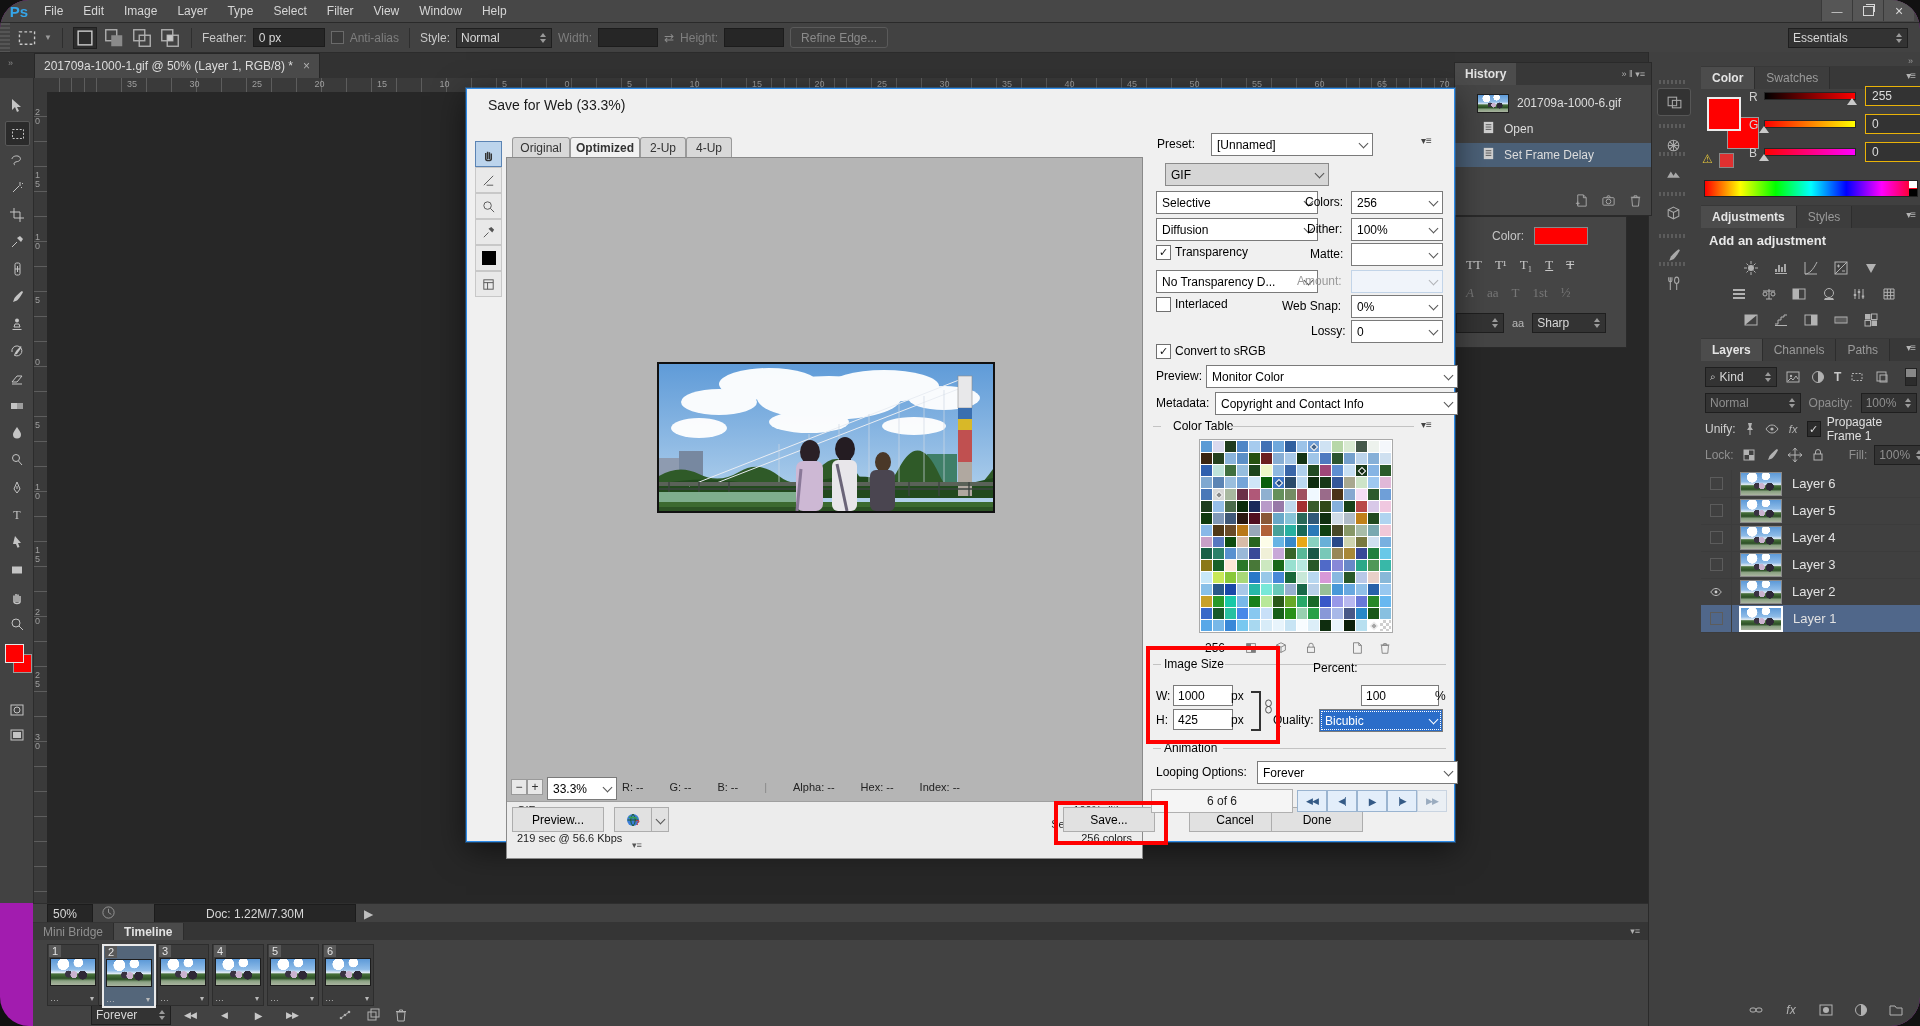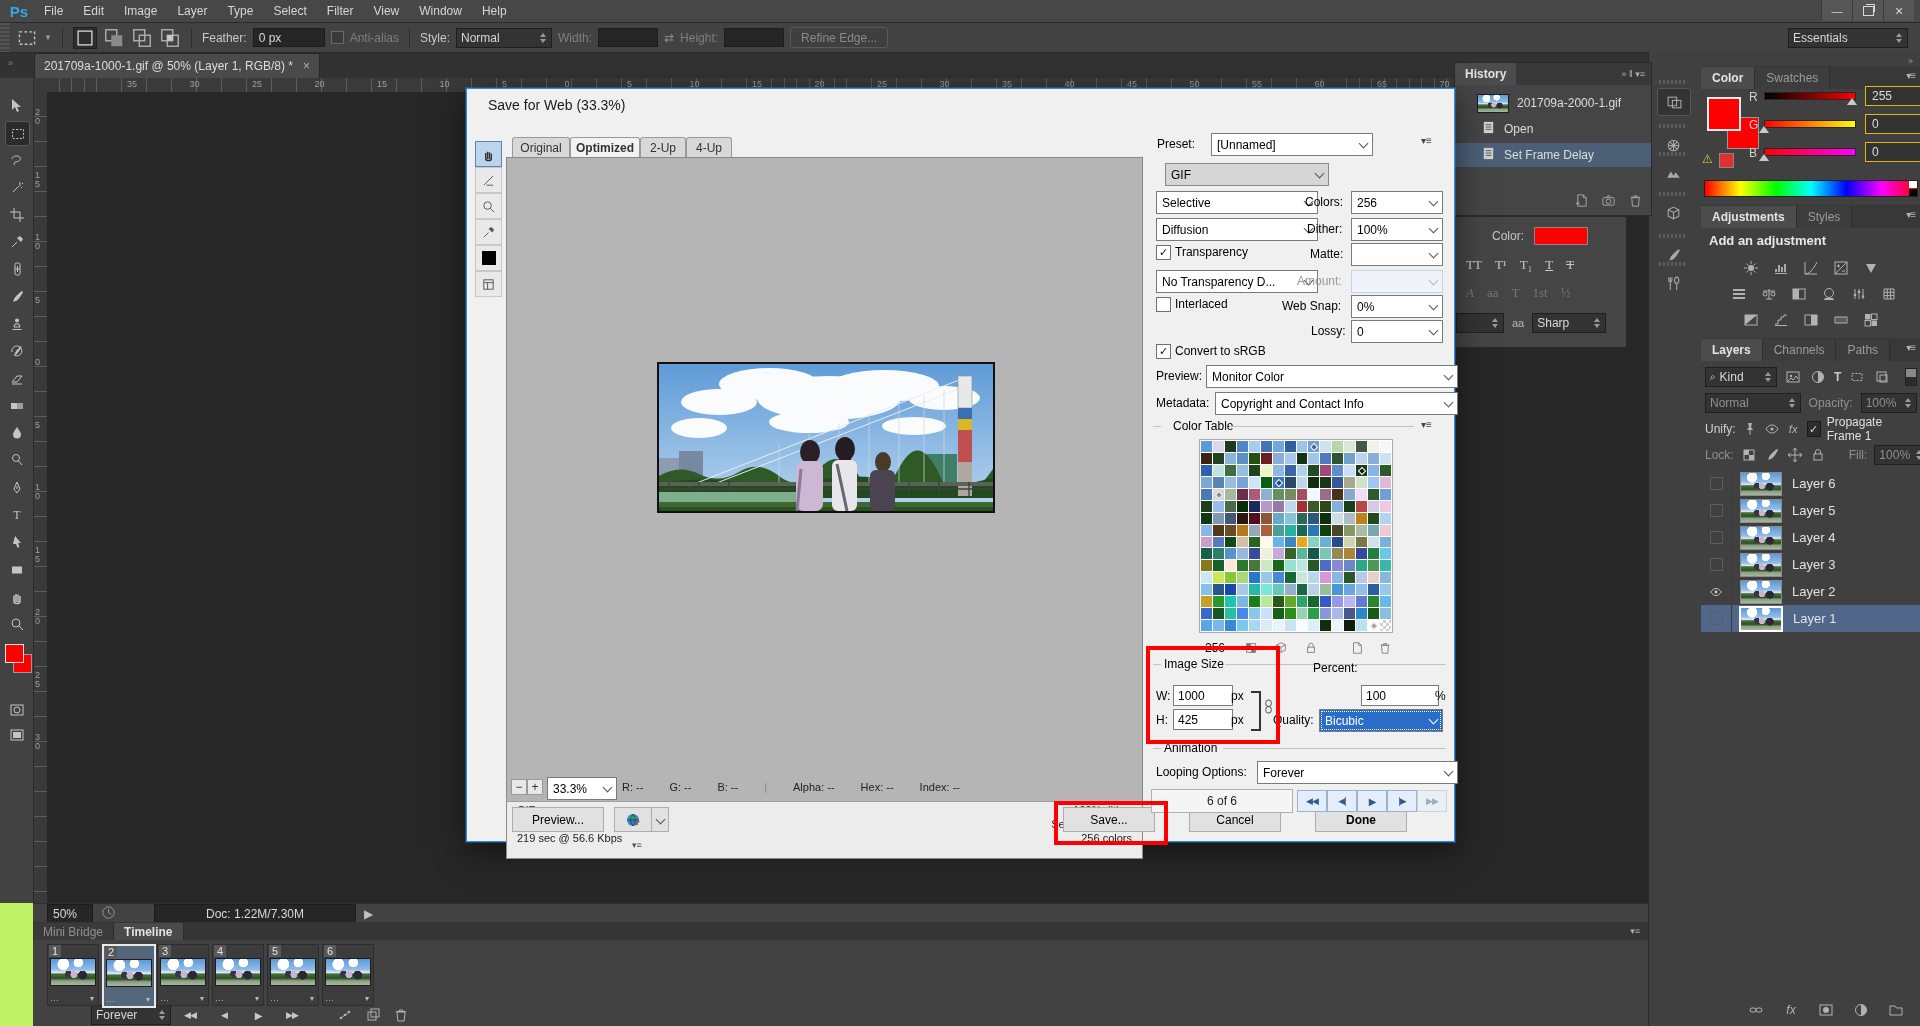--- a/index.html
+++ b/index.html
@@ -1,18 +1,18 @@
 <!DOCTYPE html>
 <html><head>
 <meta charset="utf-8">
 <style>
   html,body{margin:0;padding:0;background:#111;}
   #app{position:relative;width:1920px;height:1026px;overflow:hidden;
        font-family:"Liberation Sans",sans-serif;font-size:12px;color:#cfcfcf;
-       background:#bef264;-webkit-font-smoothing:antialiased;}
+       background:#a21caf;border-radius:29px;-webkit-font-smoothing:antialiased;}
   .abs{position:absolute;}
   
   #titlebar{left:0;top:0;width:1920px;height:22px;background:#474747;border-bottom:1px solid #2a2a2a;display:flex;align-items:center;}
   .ps-logo{width:30px;height:20px;margin-left:4px;color:#35a5e8;font-weight:bold;font-size:15px;display:flex;align-items:center;justify-content:center;}
   .menu-item{padding:0 10px;color:#d6d6d6;cursor:default;}
   .win-controls{position:absolute;right:6px;top:0;height:21px;display:flex;}
   .win-ctl{width:30px;height:21px;display:flex;align-items:center;justify-content:center;color:#d8d8d8;background:#565656;border-left:1px solid #3a3a3a;font-size:11px;}
   .restore-glyph{width:9px;height:8px;border:1px solid #d8d8d8;position:relative;}
   .restore-glyph::before{content:"";position:absolute;left:2px;top:-3px;width:8px;height:7px;border:1px solid #d8d8d8;border-bottom:none;border-left:none;}
   #optionsbar{left:0;top:23px;width:1920px;height:29px;background:#424242;border-bottom:1px solid #2c2c2c;display:flex;align-items:center;gap:6px;}
@@ -809,21 +809,21 @@
             <circle cx="8" cy="9" r="2.5" fill="none" stroke="currentColor"></circle>
             <path d="M6 5l1-2h2l1 2" fill="none" stroke="currentColor"></path>
           </svg></span>
       <span class="small-icon"><svg viewBox="0 0 16 16">
             <path d="M4 5h8l-.8 9H4.8z" fill="none" stroke="currentColor"></path>
             <path d="M3 4.5h10M6.5 4.5V3h3v1.5" fill="none" stroke="currentColor"></path>
           </svg></span>
     </div>
   <div class="hist-item" style="top: 28px;">
         <span class="hist-thumb photo-mini"></span>
-        <span>201709a-2000-1.gif</span>
+        <span>201709a-1000-6.gif</span>
       </div>
       <div class="hist-item" style="top: 54px;">
         <span class="small-icon" style="margin-left: 26px; color: rgb(184, 184, 184);"><svg viewBox="0 0 16 16">
             <rect x="3" y="2" width="10" height="12" fill="#cfcfcf"></rect>
             <path d="M5 5h6M5 7.5h6M5 10h6" stroke="#555"></path>
           </svg></span>
         <span>Open</span>
       </div>
       <div class="hist-item selected" style="top: 80px;">
         <span class="small-icon" style="margin-left: 26px; color: rgb(184, 184, 184);"><svg viewBox="0 0 16 16">
@@ -1107,21 +1107,21 @@
           <path d="M2.5 8h11M8 2a9 9 0 0 1 0 12M8 2a9 9 0 0 0 0 12" stroke="#1d5c2e" fill="none"></path>
           <path d="M4 5c2 1.5 6-.5 8 1.5" stroke="#38a050" stroke-width="1.6" fill="none"></path>
           <text x="10" y="13" font-size="8" fill="#d03030" font-weight="bold">?</text>
         </svg>
     </div>
     <div class="win-btn chevbox" style="left:184px;top:718px;width:16px;">
         <span class="chev" style="margin:0;"></span>
       </div>
     <div class="win-btn" style="left:596px;top:718px;width:90px;">Save...</div>
     <div class="win-btn" style="left:722px;top:718px;width:90px;">Cancel</div>
-    <div class="win-btn" style="left:848px;top:718px;width:90px;font-weight:bold;">Done</div>
+    <div class="win-btn" style="left:804px;top:718px;width:90px;">Done</div>
 
     <span class="wlabel" style="left:690px;top:48px;">Preset:</span>
     <div class="combo" style="left:744px;top:44px;width:150px;">
         <span>[Unnamed]</span>
         <span class="chev"></span>
       </div>
     <span class="abs" style="left:954px;top:46px;color:#444;font-size:10px;">▾≡</span>
     <div class="combo gray" style="left:698px;top:74px;width:152px;">
         <span>GIF</span>
         <span class="chev"></span>

